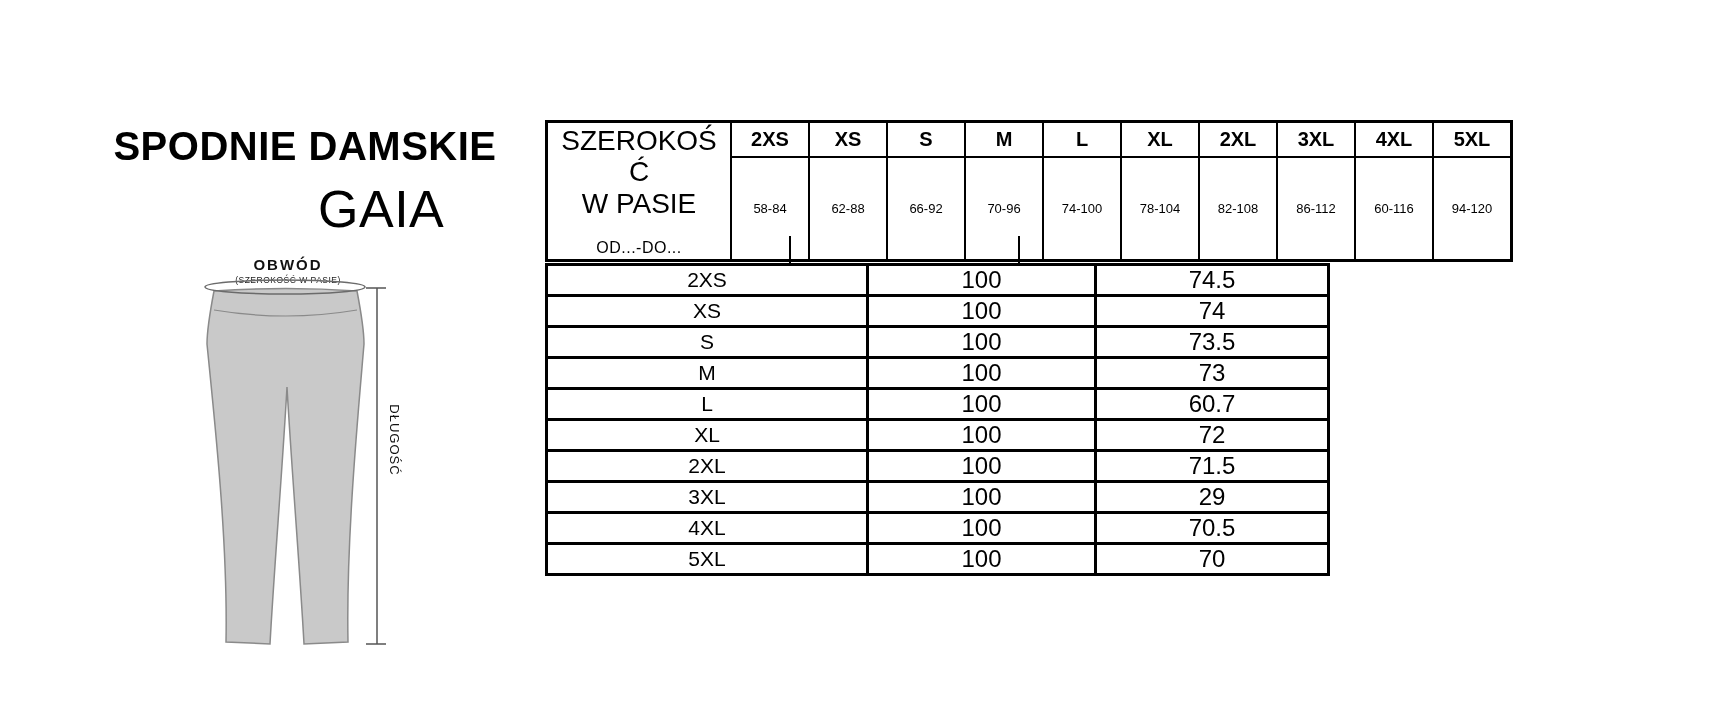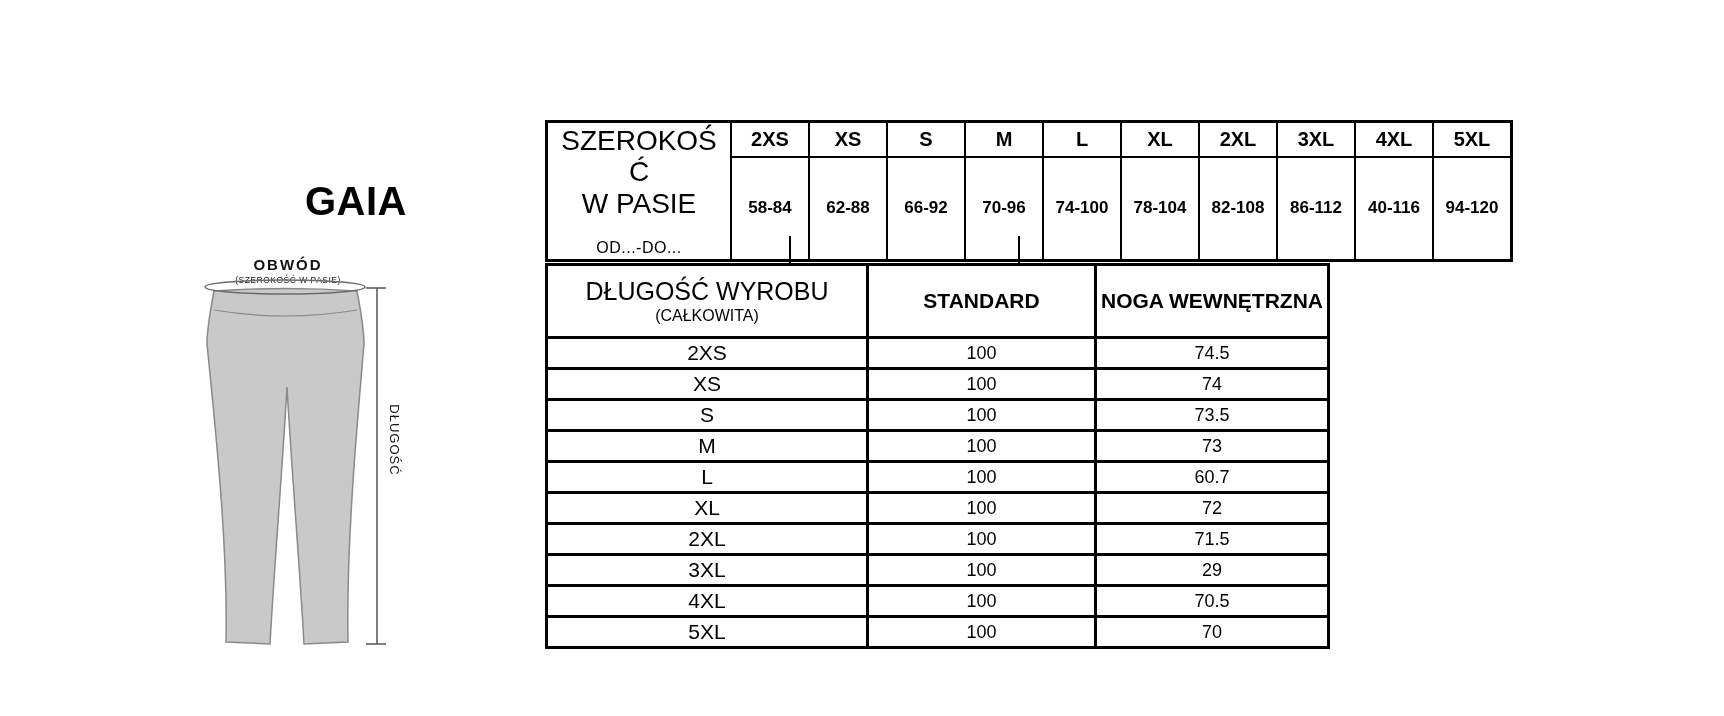--- a/index.html
+++ b/index.html
@@ -6,60 +6,61 @@
   .page{
     position:relative;width:1724px;height:716px;background:#ffffff;
     font-family:"Liberation Sans",sans-serif;color:#000;overflow:hidden;
   }
   
   .title-line1{
     position:absolute;left:60px;top:124px;width:490px;text-align:center;
     font-size:40px;font-weight:bold;letter-spacing:0.5px;white-space:nowrap;
   }
   .title-line2{
-    position:absolute;left:305px;top:179px;
-    font-size:40px;font-weight:bold;letter-spacing:0.5px;white-space:nowrap;
+    position:absolute;left:318px;top:179px;
+    font-size:52px;font-weight:normal;letter-spacing:0.5px;white-space:nowrap;
   }
   
   .pants-svg{position:absolute;left:150px;top:240px;}
   
   table{border-collapse:collapse;table-layout:fixed;}
   .t1{
     position:absolute;left:545px;top:120px;border:3px solid #000;padding-left:24px;
   }
   .t1 th,.t1 td{border:2px solid #000;text-align:center;vertical-align:middle;padding:0;overflow:hidden;}
   .t1 .label-cell{
     width:166px;font-size:28px;font-weight:normal;line-height:1.12;
     padding:2px 8px;overflow-wrap:break-word;word-break:break-word;
   }
   .t1 .label-range{font-size:16px;margin-top:20px;letter-spacing:0.5px;}
   .t1 .size-h{width:76px;height:26px;font-size:20px;font-weight:bold;}
-  .t1 .range-c{height:82px;font-size:17px;font-weight:bold;text-align:center;}
+  .t1 .range-c{height:82px;font-size:13px;font-weight:normal;text-align:center;}
   
   .connector{position:absolute;top:236px;height:28px;width:2px;background:#000;}
   .conn-a{left:789px;}
   .conn-b{left:1018px;}
   
   .t2{
     position:absolute;left:545px;top:263px;border:3px solid #000;
   }
   .t2 td{border:3px solid #000;text-align:center;vertical-align:middle;padding:0;overflow:hidden;}
   .t2 .h-cell{height:70px;}
   .t2 .h1-title{font-size:25px;line-height:1.15;}
   .t2 .h1-sub{font-size:16px;margin-top:2px;}
   .t2 .h-bold{font-size:21px;font-weight:bold;}
   .t2 .d-row td{height:28px;}
   .t2 .size-cell{font-size:21px;}
-  .t2 .num-cell{font-size:18px;}
+  .t2 .num-cell{font-size:24px;}
 </style>
 </head>
 <body>
 
 <div class="page">
 
+  <div class="title-line1">SPODNIE DAMSKIE</div>
   <div class="title-line2">GAIA</div>
 
   <svg class="pants-svg" width="270" height="420" viewBox="0 0 270 420">
     <text x="138" y="30" text-anchor="middle" font-size="15" font-weight="bold" letter-spacing="2" fill="#111">OBWÓD</text>
     <text x="138" y="43" text-anchor="middle" font-size="8.5" letter-spacing="0.5" fill="#222">(SZEROKOŚĆ W PASIE)</text>
 
     <path stroke="#8a8a8a" stroke-width="1.5" d="M 64 51
              Q 136 46 207 51
              C 211 72 214 90 214 104
              C 208 175 196 300 198 402
@@ -102,44 +103,36 @@
       </tr>
       <tr>
         <td class="range-c">58-84</td>
         <td class="range-c">62-88</td>
         <td class="range-c">66-92</td>
         <td class="range-c">70-96</td>
         <td class="range-c">74-100</td>
         <td class="range-c">78-104</td>
         <td class="range-c">82-108</td>
         <td class="range-c">86-112</td>
-        <td class="range-c">40-116</td>
+        <td class="range-c">60-116</td>
         <td class="range-c">94-120</td>
       </tr>
     </tbody>
   </table>
 
   <div class="connector conn-a"></div>
   <div class="connector conn-b"></div>
 
   <table class="t2">
     <colgroup>
         <col style="width:321px">
         <col style="width:228px">
         <col style="width:233px">
       </colgroup>
     <tbody>
-      <tr>
-        <td class="h-cell">
-          <div class="h1-title">DŁUGOŚĆ WYROBU</div>
-          <div class="h1-sub">(CAŁKOWITA)</div>
-        </td>
-        <td class="h-cell h-bold">STANDARD</td>
-        <td class="h-cell h-bold">NOGA WEWNĘTRZNA</td>
-      </tr>
       <tr class="d-row">
         <td class="size-cell">2XS</td>
         <td class="num-cell">100</td>
         <td class="num-cell">74.5</td>
       </tr>
       <tr class="d-row">
         <td class="size-cell">XS</td>
         <td class="num-cell">100</td>
         <td class="num-cell">74</td>
       </tr>

